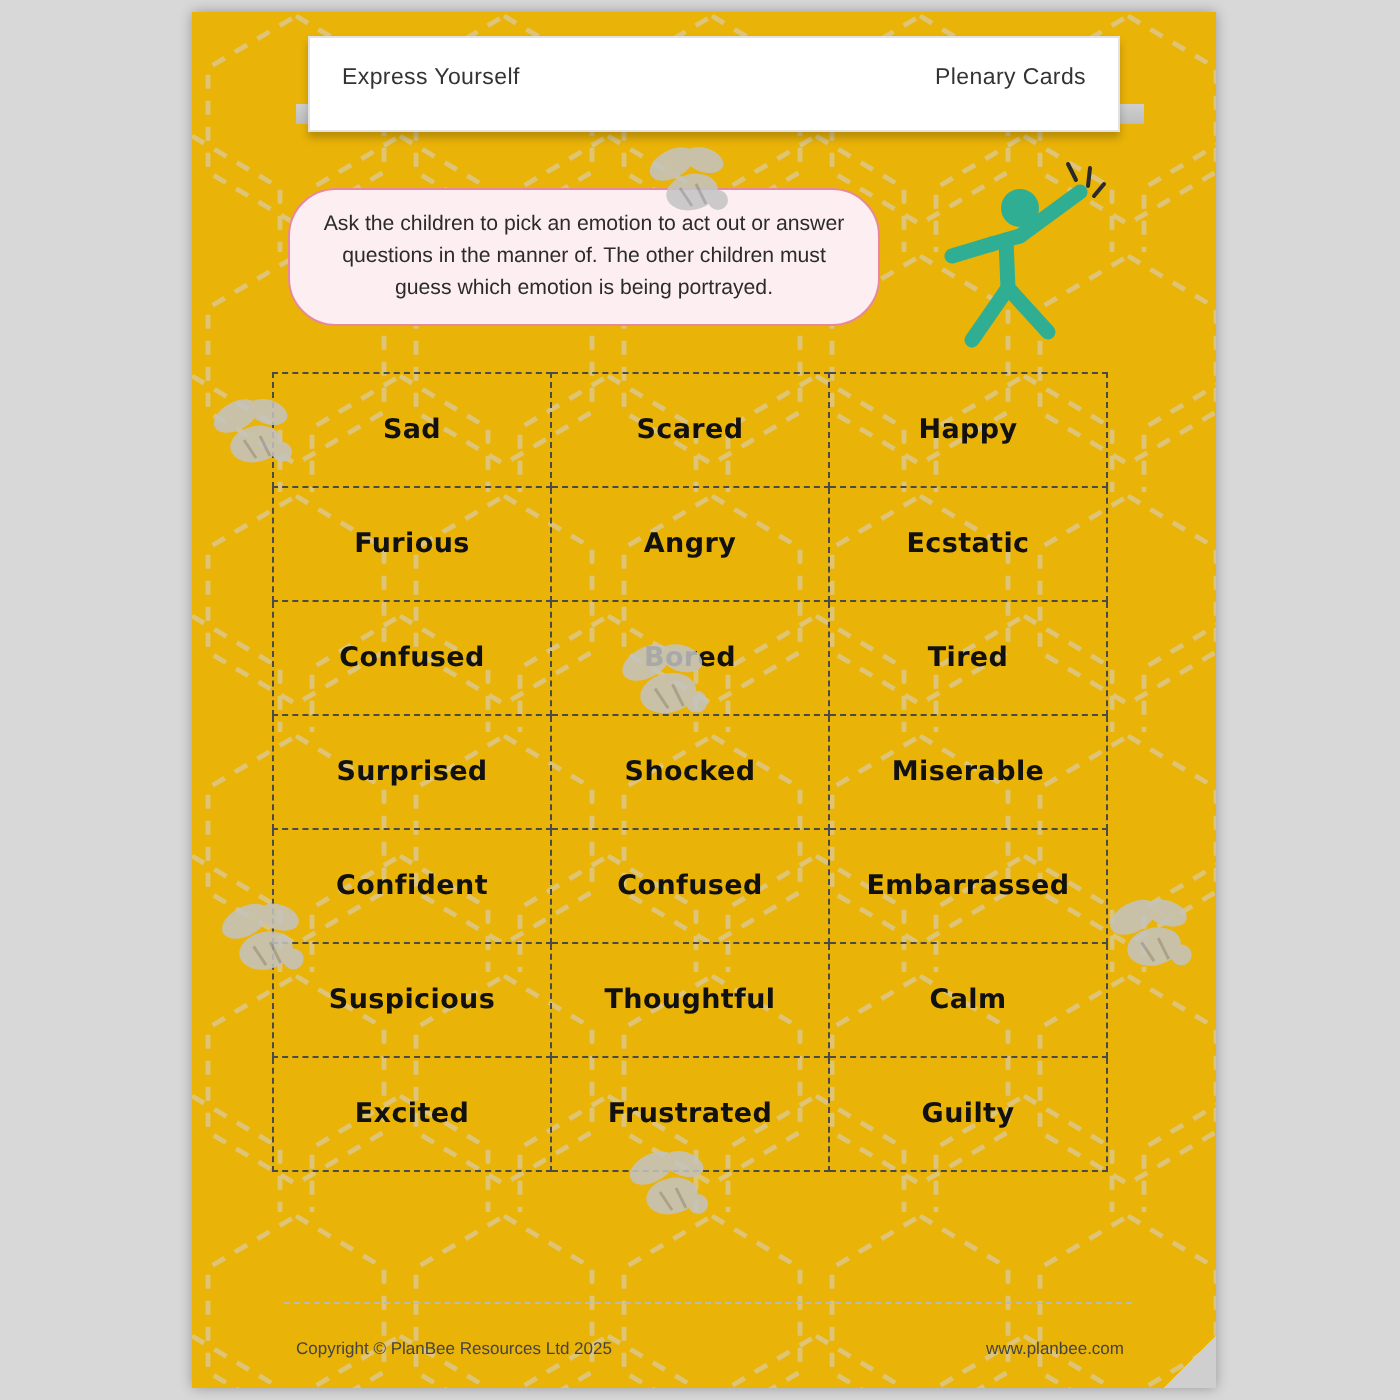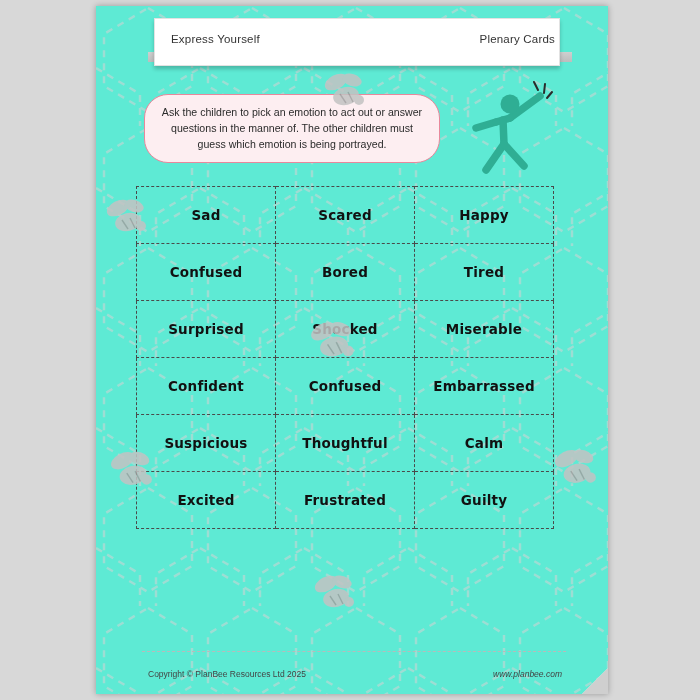--- a/index.html
+++ b/index.html
@@ -18,21 +18,21 @@
     height: 700px;
   }
 
   
   .sheet {
     position: absolute;
     left: 96px;
     top: 6px;
     width: 512px;
     height: 688px;
-    background: #5eead4;
+    background: #eab308;
     box-shadow: 0 0 6px rgba(0,0,0,0.30);
     overflow: hidden;
   }
 
   
   .corner-fold {
     position: absolute;
     right: 0;
     bottom: 0;
     width: 0;
@@ -75,21 +75,21 @@
   .header-band .hdr-left,
   .header-band .hdr-right {
     position: absolute;
     top: 14px;
     font-family: "Liberation Sans", sans-serif;
     font-size: 11.5px;
     color: #333333;
     letter-spacing: 0.2px;
   }
   .header-band .hdr-left { left: 16px; }
-  .header-band .hdr-right { right: 4px; }
+  .header-band .hdr-right { right: 16px; }
 
   
   .hdr-strip {
     position: absolute;
     top: 46px;
     height: 10px;
     background: linear-gradient(#cfcfcf, #bdbdbd);
     z-index: 9;
   }
   .hdr-strip.left  { left: 52px;  width: 14px; }
@@ -156,21 +156,21 @@
     z-index: 12;
   }
   .footer .copy,
   .footer .site {
     position: absolute;
     font-family: "Liberation Sans", sans-serif;
     font-size: 8.5px;
     color: #444444;
   }
   .footer .copy { left: 52px; }
-  .footer .site { right: 46px; font-style: italic; }
+  .footer .site { right: 46px; }
   .footer-rule {
     position: absolute;
     left: 46px;
     right: 42px;
     bottom: 42px;
     border-top: 1px dashed #b9b9b9;
     z-index: 11;
   }
 
   
@@ -231,20 +231,25 @@
     </svg>
 
     <table class="grid">
       <tbody>
         <tr>
           <td>Sad</td>
           <td>Scared</td>
           <td>Happy</td>
         </tr>
         <tr>
+          <td>Furious</td>
+          <td>Angry</td>
+          <td>Ecstatic</td>
+        </tr>
+        <tr>
           <td>Confused</td>
           <td>Bored</td>
           <td>Tired</td>
         </tr>
         <tr>
           <td>Surprised</td>
           <td>Shocked</td>
           <td>Miserable</td>
         </tr>
         <tr>

